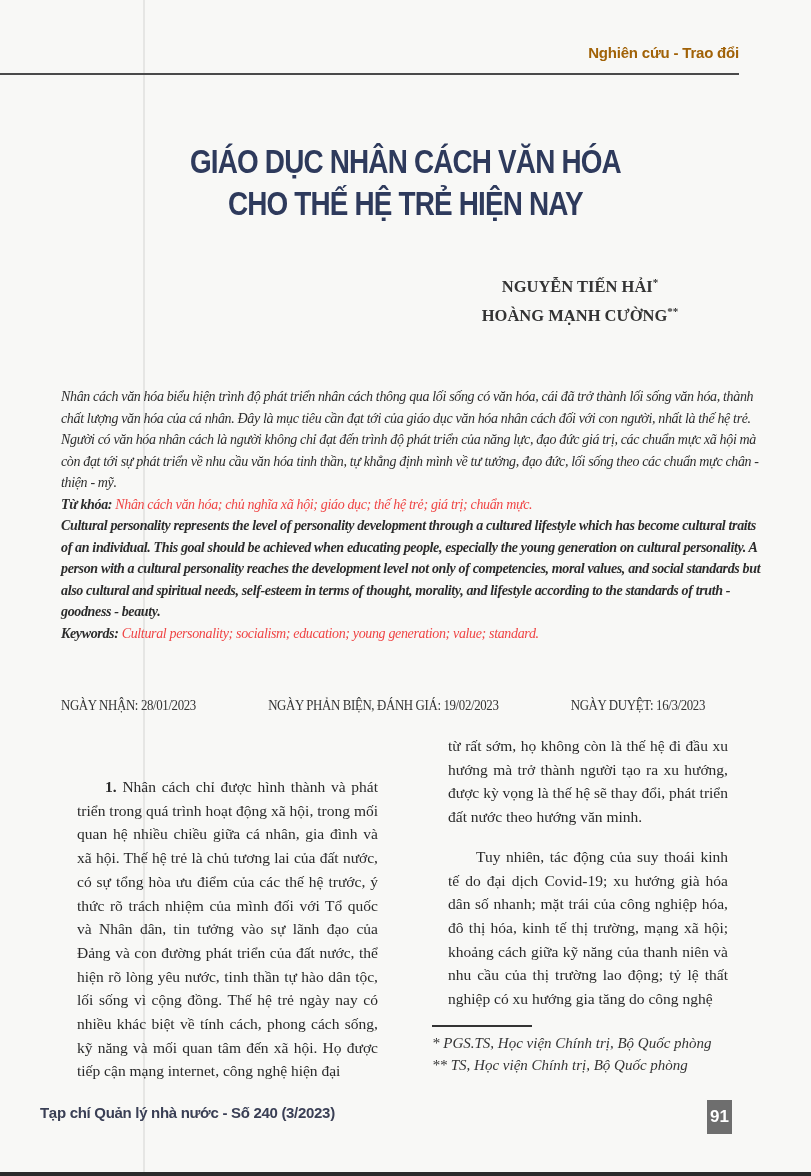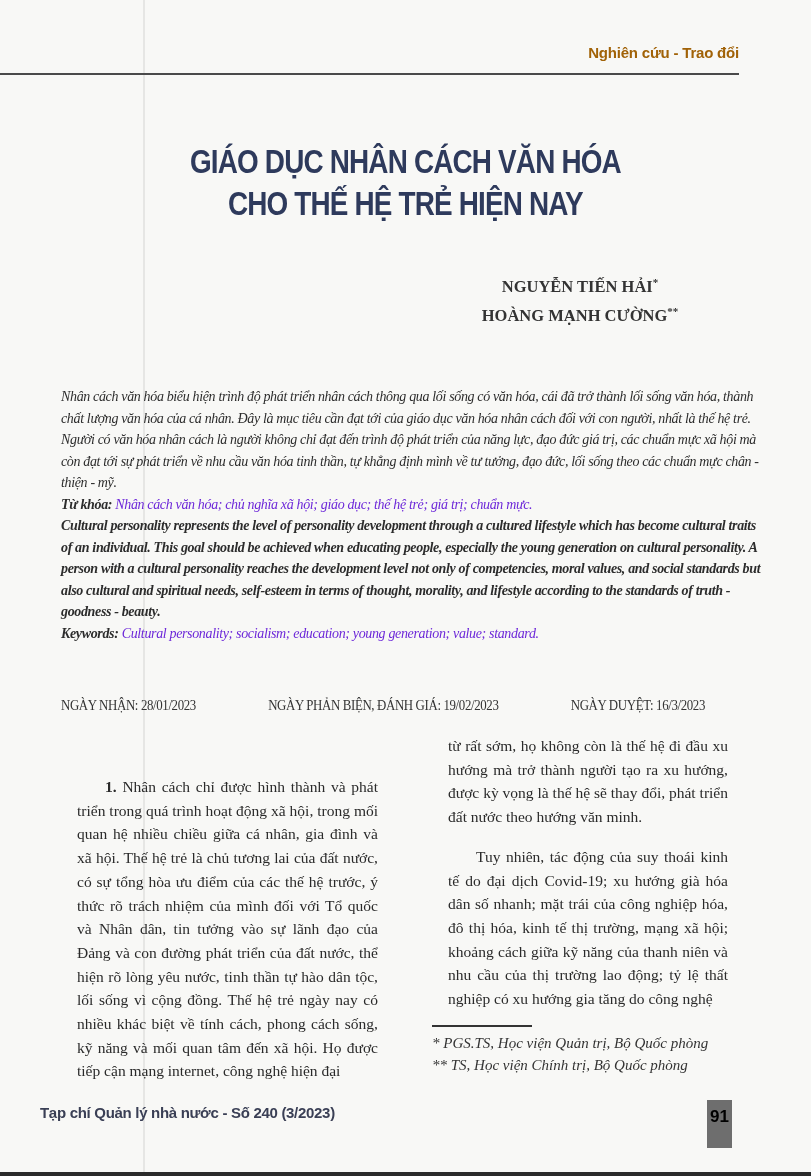--- a/index.html
+++ b/index.html
@@ -33,21 +33,21 @@
       font-weight: bold; font-size: 16.5px; line-height: 25px; color: #333;
     }
     .authors sup { font-size: 11px; vertical-align: 6px; }
     .abstract {
       position: absolute; top: 386px; left: 61px; width: 700px;
       font-style: italic; font-size: 14px; line-height: 21.5px; color: #2c2c2c;
       letter-spacing: -0.35px;
     }
     .abstract p { margin: 0; }
     .kw-label { font-weight: bold; }
-    .kw-text { font-style: italic; color: #6d28d9; }
+    .kw-text { font-style: italic; color: #ef4444; }
     .dates {
       position: absolute; top: 698px; left: 61px; width: 700px;
       display: flex; justify-content: space-between;
       font-size: 14px; color: #333; letter-spacing: -0.4px;
       transform: scaleX(0.92); transform-origin: 0 0;
     }
     .col {
       position: absolute; font-size: 15.5px; line-height: 23.7px; color: #2a2a2a;
       text-align: justify;
     }
@@ -62,22 +62,22 @@
     .footnotes {
       position: absolute; top: 1032px; left: 432px; width: 330px;
       font-style: italic; font-size: 15px; line-height: 22px; color: #333;
     }
     .footer-journal {
       position: absolute; top: 1104px; left: 40px;
       font-family: "Liberation Sans", "DejaVu Sans", sans-serif;
       font-weight: bold; font-size: 15px; color: #3a3f55; letter-spacing: -0.3px;
     }
     .page-number {
-      position: absolute; top: 1100px; left: 707px; width: 25px; height: 48px;
-      background: #6e6e6e; color: #000000;
+      position: absolute; top: 1100px; left: 707px; width: 25px; height: 34px;
+      background: #6e6e6e; color: #ffffff;
       font-family: "Liberation Sans", "DejaVu Sans", sans-serif;
       font-weight: bold; font-size: 17px; line-height: 34px; text-align: center;
     }
     .bottom-bar {
       position: absolute; left: 0; bottom: 0; width: 811px; height: 4px; background: #2b2b2b;
     }
   </style>
 </head>
 <body>
 
@@ -113,19 +113,19 @@
   <p class="indent"><span class="num">1.</span> <span>Nhân cách chỉ được hình thành và phát triển trong quá trình hoạt động xã hội, trong mối quan hệ nhiều chiều giữa cá nhân, gia đình và xã hội. Thế hệ trẻ là chủ tương lai của đất nước, có sự tổng hòa ưu điểm của các thế hệ trước, ý thức rõ trách nhiệm của mình đối với Tổ quốc và Nhân dân, tin tưởng vào sự lãnh đạo của Đảng và con đường phát triển của đất nước, thể hiện rõ lòng yêu nước, tinh thần tự hào dân tộc, lối sống vì cộng đồng. Thế hệ trẻ ngày nay có nhiều khác biệt về tính cách, phong cách sống, kỹ năng và mối quan tâm đến xã hội. Họ được tiếp cận mạng internet, công nghệ hiện đại</span></p>
 </div>
 
 <div class="col col-right">
   <p>từ rất sớm, họ không còn là thế hệ đi đầu xu hướng mà trở thành người tạo ra xu hướng, được kỳ vọng là thế hệ sẽ thay đổi, phát triển đất nước theo hướng văn minh.</p>
   <p class="indent">Tuy nhiên, tác động của suy thoái kinh tế do đại dịch Covid-19; xu hướng già hóa dân số nhanh; mặt trái của công nghiệp hóa, đô thị hóa, kinh tế thị trường, mạng xã hội; khoảng cách giữa kỹ năng của thanh niên và nhu cầu của thị trường lao động; tỷ lệ thất nghiệp có xu hướng gia tăng do công nghệ</p>
 </div>
 
 <div class="footnote-rule"></div>
 <div class="footnotes">
-  <div>* PGS.TS, Học viện Quản trị, Bộ Quốc phòng</div>
+  <div>* PGS.TS, Học viện Chính trị, Bộ Quốc phòng</div>
   <div>** TS, Học viện Chính trị, Bộ Quốc phòng</div>
 </div>
 
 <div class="footer-journal">Tạp chí Quản lý nhà nước - Số 240 (3/2023)</div>
 <div class="page-number">91</div>
 <div class="bottom-bar"></div>
 
 </body></html>

